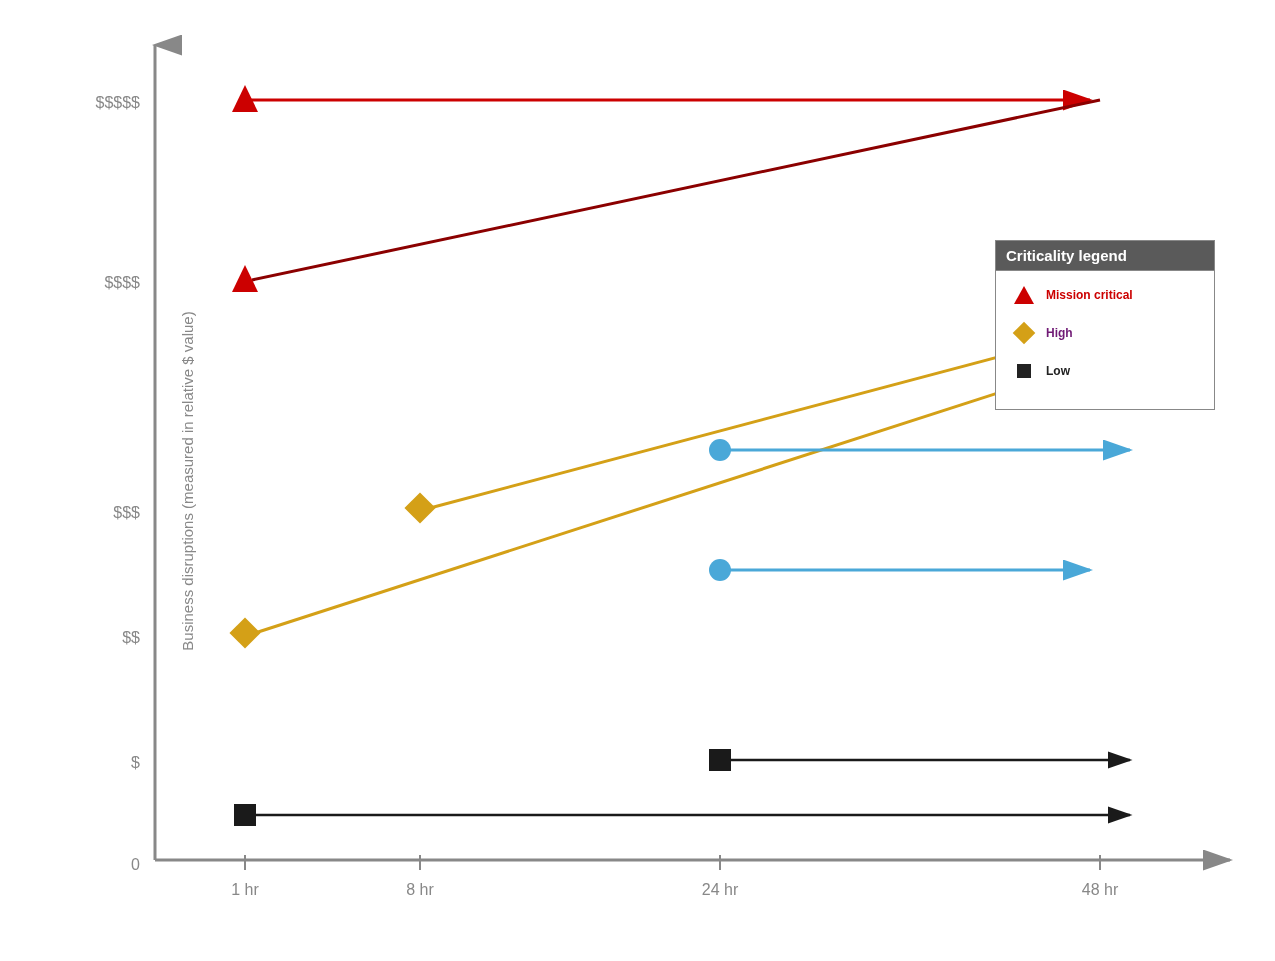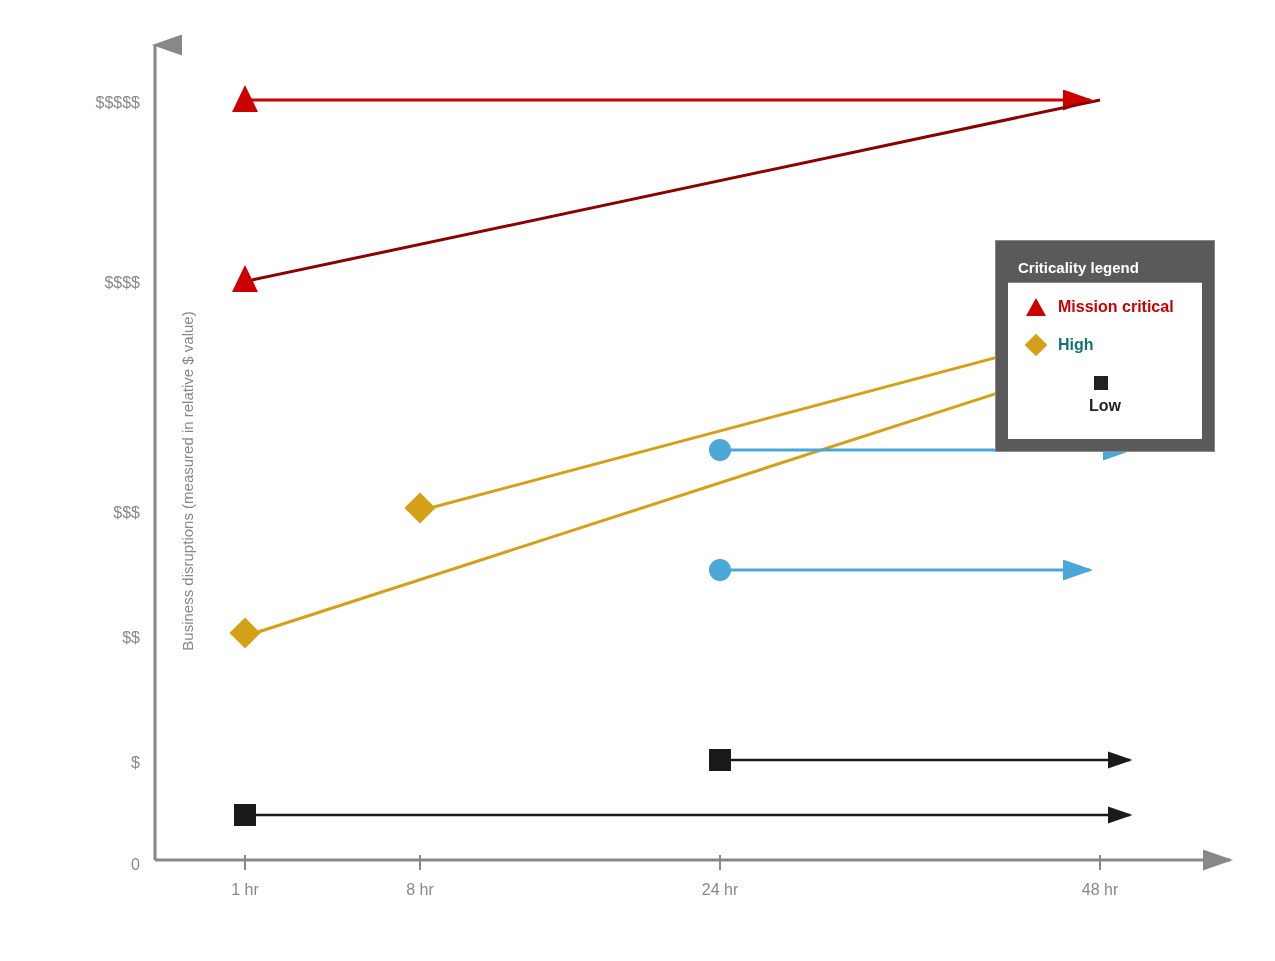--- a/index.html
+++ b/index.html
@@ -22,55 +22,55 @@
       width: 1275px;
       height: 961px;
     }
     .legend-box {
       position: absolute;
       top: 240px;
       right: 60px;
       width: 220px;
       background: #5a5a5a;
       border: 1px solid #888;
-      padding: 12px;
+      padding: 0;
     }
     .legend-title {
       background: #5a5a5a;
       color: #ffffff;
       font-size: 15px;
       font-weight: 600;
       padding: 6px 10px;
       border-bottom: 1px solid #888;
     }
     .legend-body {
       background: #ffffff;
       padding: 10px 14px;
     }
     .legend-item {
       display: flex;
       align-items: center;
       margin-bottom: 10px;
     }
-    .legend-item:last-child { margin-bottom: 14px; flex-direction: column; }
+    .legend-item:last-child { margin-bottom: 14px; }
     .legend-icon {
       width: 28px;
       height: 28px;
       display: flex;
       align-items: center;
       justify-content: center;
       margin-right: 8px;
       flex-shrink: 0;
     }
     .legend-label {
-      font-size: 16px;
+      font-size: 12px;
       font-weight: 600;
     }
     .legend-label.mission-critical { color: #cc0000; }
-    .legend-label.high { color: #0f766e; }
+    .legend-label.high { color: #701a75; }
     .legend-label.medium { color: #4aa8d8; }
     .legend-label.low { color: #222222; }
 
     
     .tri-red {
       width: 0; height: 0;
       border-left: 10px solid transparent;
       border-right: 10px solid transparent;
       border-bottom: 18px solid #cc0000;
     }

